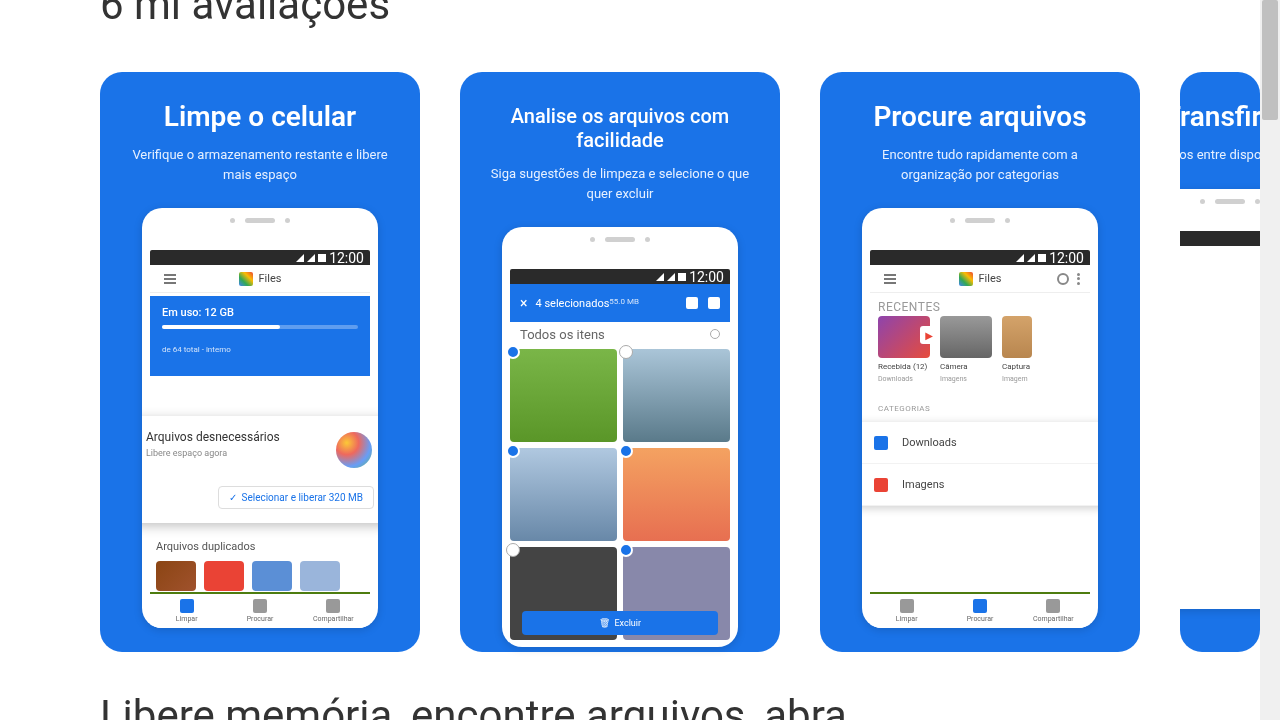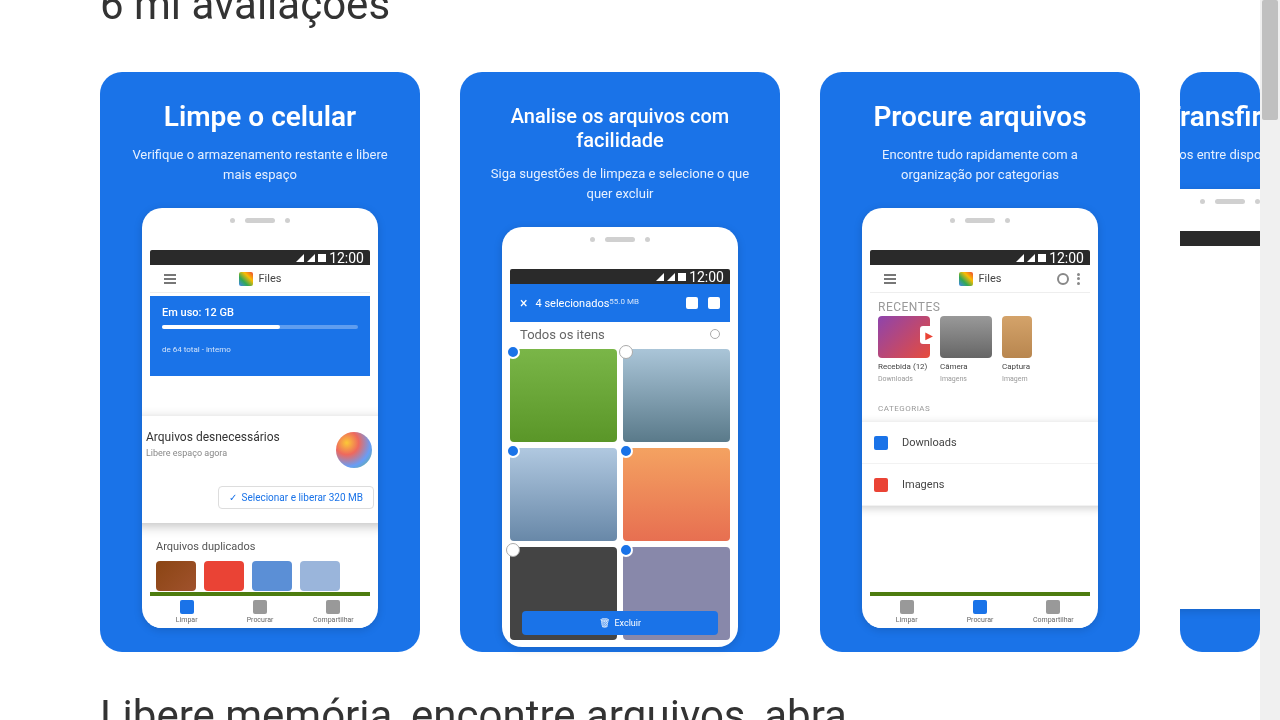--- a/index.html
+++ b/index.html
@@ -39,21 +39,21 @@
 .storage-sub { font-size: 8px; color: rgba(255,255,255,0.8); margin-top: 16px; }
 .card-float { position: absolute; top: 208px; left: -10px; right: -10px; background: #fff; border-radius: 6px; box-shadow: 0 3px 12px rgba(0,0,0,0.25); padding: 14px; }
 .cf-title { font-size: 12px; color: #333; }
 .cf-sub { font-size: 9px; color: #888; margin-top: 4px; }
 .cf-icon { position: absolute; right: 16px; top: 16px; width: 36px; height: 36px; background: radial-gradient(circle at 30% 30%, #fbbc04, #ea4335, #4285f4, #34a853); border-radius: 50%; opacity: 0.8; }
 .cf-btn { margin-top: 28px; margin-left: auto; width: fit-content; font-size: 10px; color: #1a73e8; border: 1px solid #ddd; border-radius: 4px; padding: 5px 10px; display: flex; align-items: center; gap: 4px; }
 .dup-section { position: absolute; top: 332px; left: 14px; right: 14px; }
 .dup-title { font-size: 11px; color: #555; }
 .dup-row { display: flex; gap: 8px; margin-top: 8px; }
 .dup-item { width: 40px; height: 30px; border-radius: 4px; }
-.bottomnav { position: absolute; bottom: 0; left: 8px; right: 8px; height: 36px; background: #fff; display: flex; border-top: 4px solid #4d7c0f; }
+.bottomnav { position: absolute; bottom: 0; left: 8px; right: 8px; height: 36px; background: #fff; display: flex; border-top: 2px solid #4d7c0f; }
 .bn-item { flex: 1; display: flex; flex-direction: column; align-items: center; justify-content: center; gap: 2px; }
 .bn-icon { width: 14px; height: 14px; background: #1a73e8; border-radius: 2px; }
 .bn-icon.gray { background: #999; }
 .bn-label { font-size: 7px; color: #666; }
 
 .sel-bar { position: absolute; top: 57px; left: 8px; right: 8px; height: 38px; background: #1a73e8; display: flex; align-items: center; padding: 0 10px; color: #fff; gap: 8px; }
 .sel-x { font-size: 14px; }
 .sel-text { font-size: 11px; display: flex; }
 .sel-sub { font-size: 8px; opacity: 0.8; }
 .sel-icons { margin-left: auto; display: flex; gap: 10px; }

